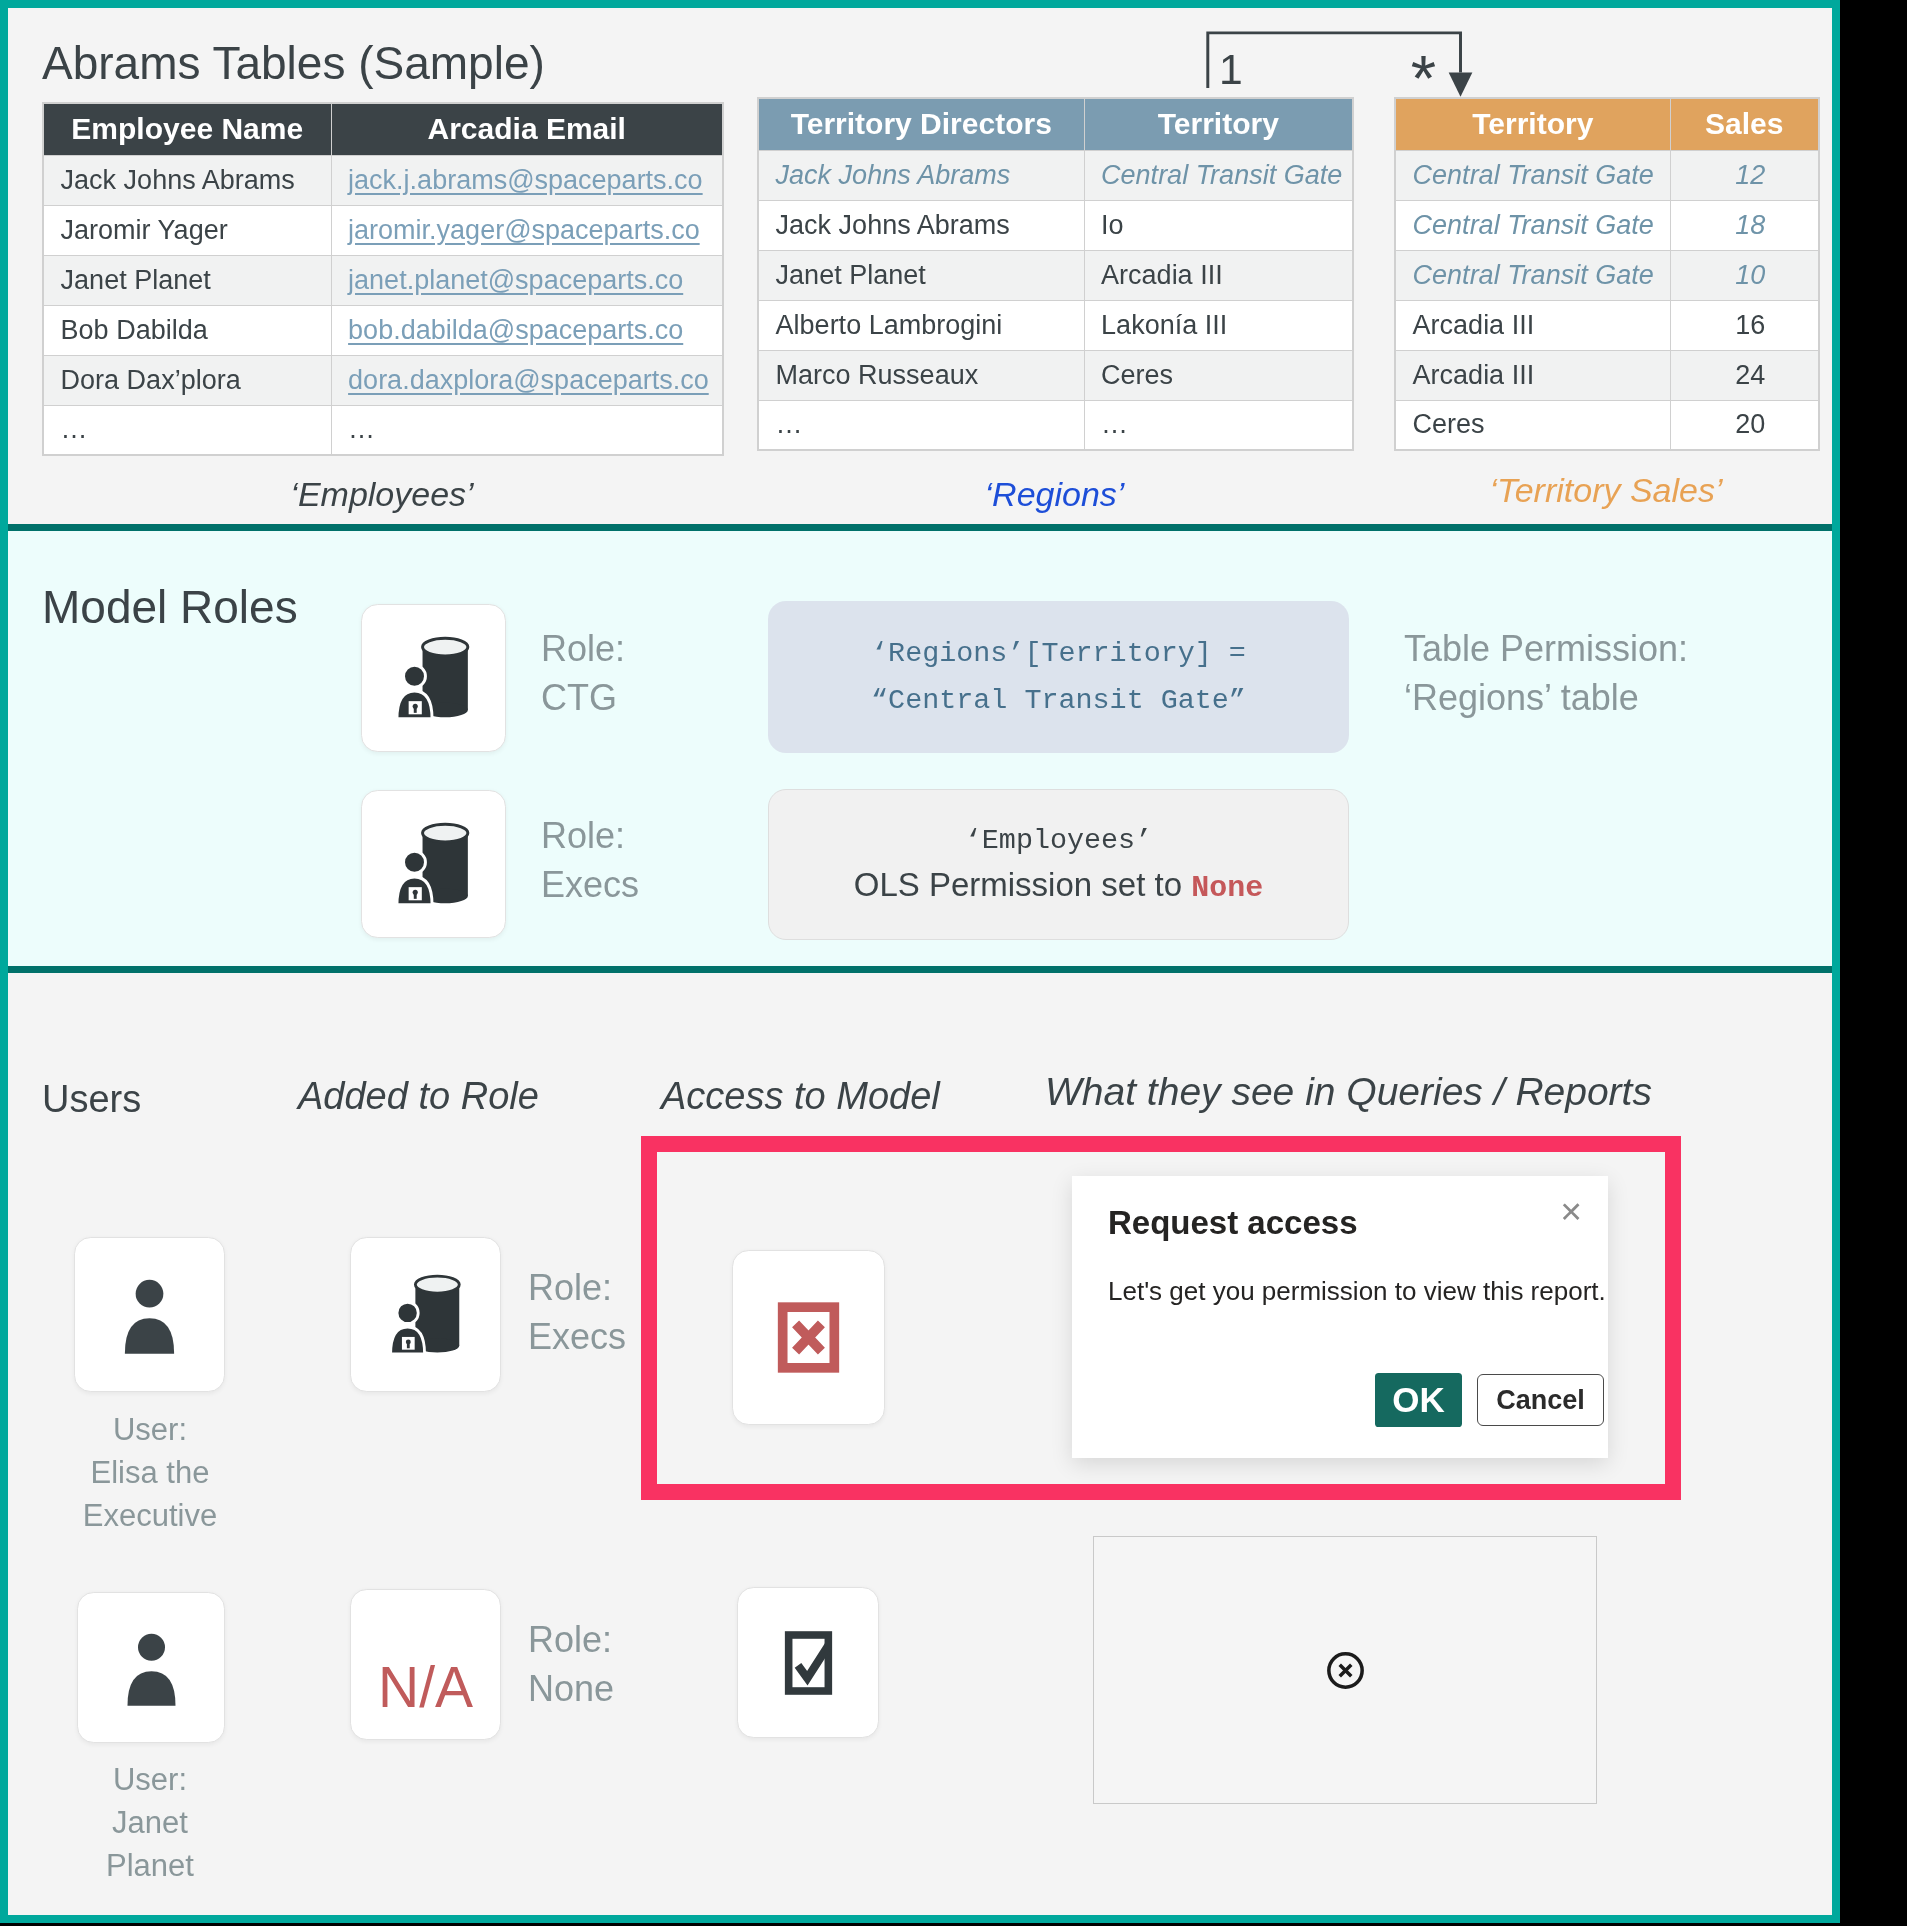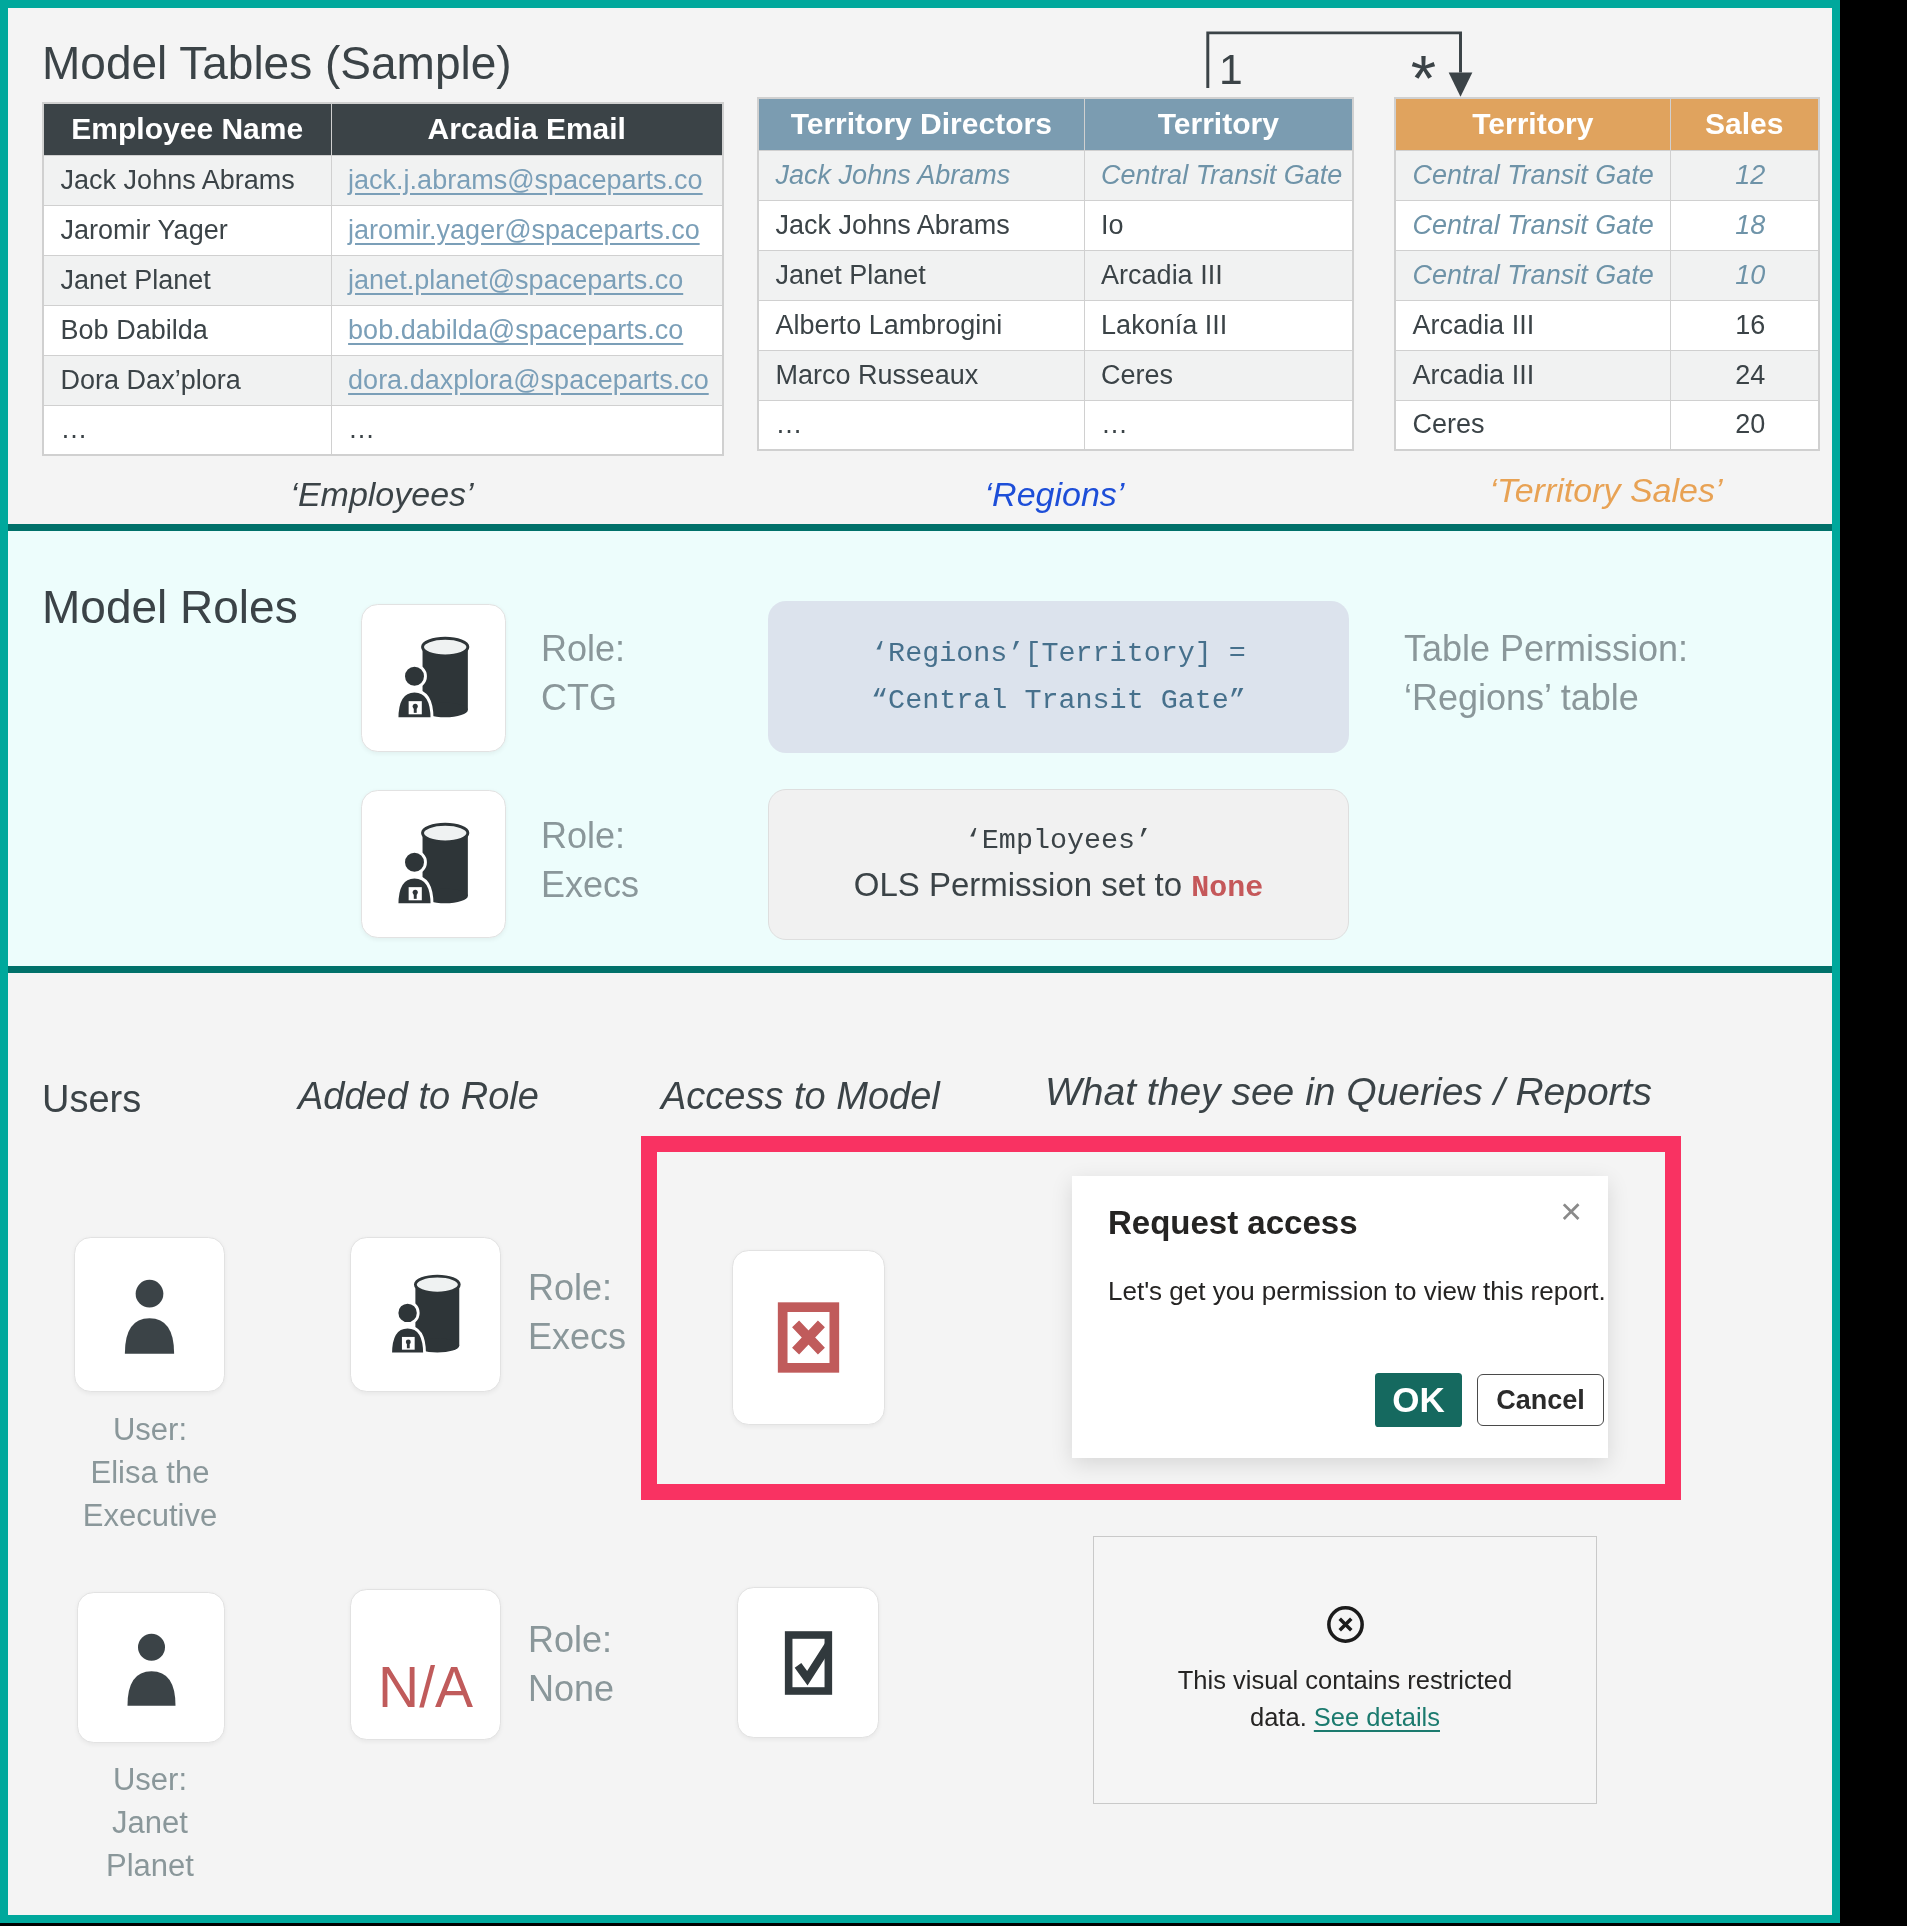--- a/index.html
+++ b/index.html
@@ -75,21 +75,21 @@
             background:#F5F5F5; border:1.2px solid #C9C9C9; display:flex; flex-direction:column;
             align-items:center; justify-content:center; z-index:3; }
   #restricted .txt { font-size:25.5px; color:#252423; line-height:37px; text-align:center; margin-top:16.6px; }
   .see-details { color:#1B7A6E; text-decoration:underline; text-underline-offset:3.6px; cursor:pointer; }
 </style>
 </head>
 <body>
 
 <div id="frame">
 
-  <div class="big-title" style="left:34px; top:28.4px;">Model Tables (Sample)</div>
+  <div class="big-title" style="left:34px; top:28.4px;">Abrams Tables (Sample)</div>
 
   <table class="tbl" id="tbl-employees" style="left:34px; top:94px; width:680px;">
     <colgroup>
         <col style="width:288px">
         <col style="width:392px">
       </colgroup>
     <thead>
         <tr>
       <th>Employee Name</th>
       <th>Arcadia Email</th>
@@ -336,20 +336,16 @@
       <rect x="16" y="12" width="68" height="96" fill="none" stroke="#31393D" stroke-width="13"></rect>
       <path d="M32 64 L48 86 L84 30" stroke="#31393D" stroke-width="14" fill="none"></path>
     </svg>
   </div>
 
   <div id="restricted">
     <svg width="41" height="41" viewBox="0 0 64 64">
       <circle cx="32" cy="32" r="26" fill="none" stroke="#1B1B1B" stroke-width="5.5"></circle>
       <path d="M23 23 L41 41 M41 23 L23 41" stroke="#1B1B1B" stroke-width="5.5" fill="none"></path>
     </svg>
-    <div class="txt">
-      <div>This visual contains restricted</div>
-      <div><span>data. </span><a class="see-details">See details</a></div>
-    </div>
   </div>
 
 </div>
 
 
 </body></html>

